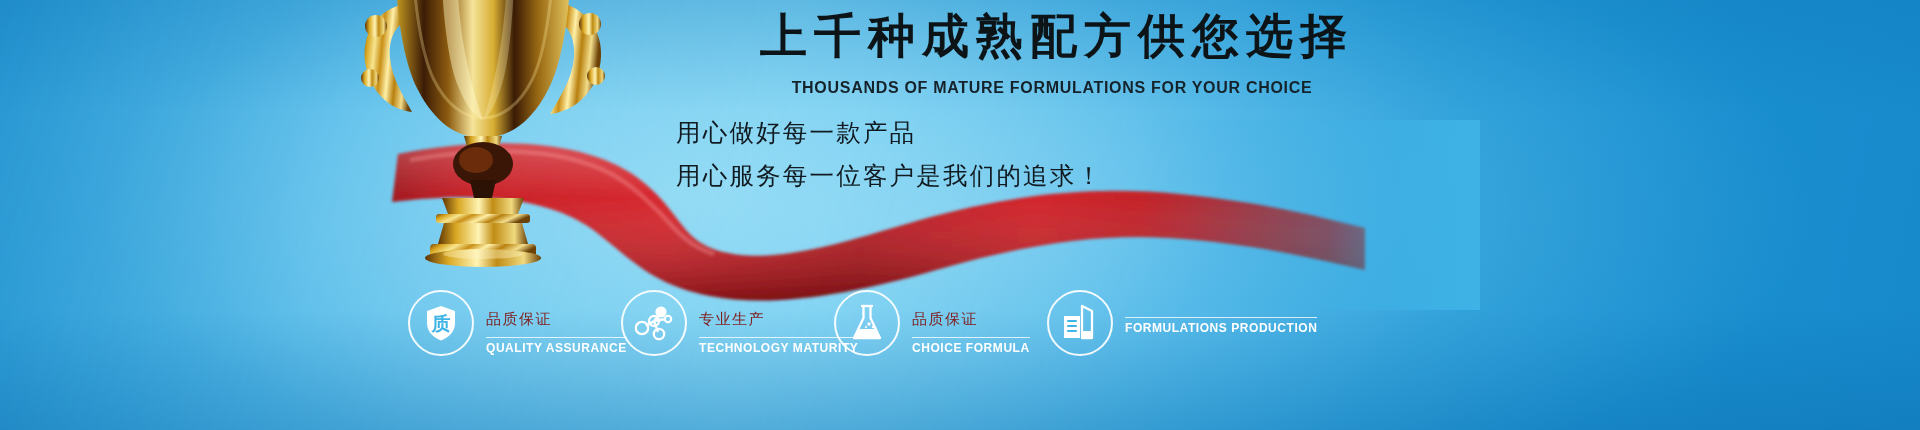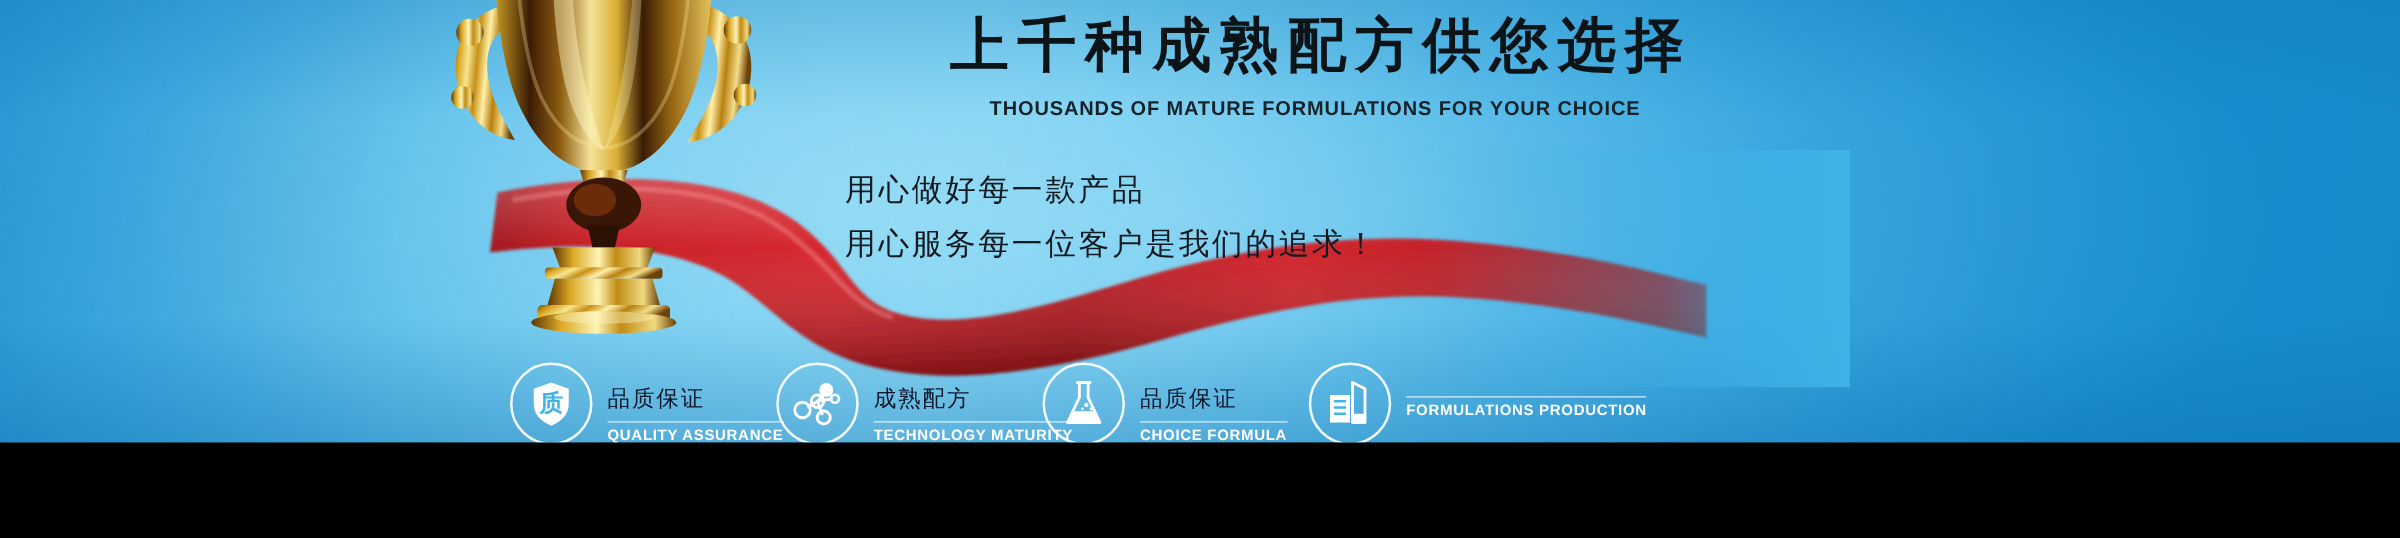--- a/index.html
+++ b/index.html
@@ -5,21 +5,21 @@
   html, body {
     margin: 0;
     padding: 0;
     background: #000;
   }
   * { box-sizing: border-box; }
 
   .banner {
     position: relative;
     width: 1920px;
-    height: 354px;
+    height: 430px;
     overflow: hidden;
     font-family: "Liberation Sans", "DejaVu Sans", sans-serif;
     background: #35b3e8;
   }
 
   
   .bg-base {
     position: absolute;
     inset: 0;
     background:
@@ -92,21 +92,21 @@
     margin: 11px 0 0 0;
     font-size: 16px;
     line-height: 22px;
     font-weight: 600;
     color: #16222a;
     letter-spacing: 0.7px;
     text-align: center;
     white-space: nowrap;
   }
   .tagline {
-    margin-top: 36px;
+    margin-top: 16px;
     padding-left: 4px;
   }
   .tagline p {
     margin: 0 0 8px 0;
     font-size: 24.5px;
     line-height: 35px;
     color: #101a20;
     letter-spacing: 2.2px;
     font-weight: 500;
     white-space: nowrap;
@@ -152,23 +152,23 @@
     text-align: center;
     font-size: 19px;
     font-weight: 700;
     color: #3fb4e6;
     line-height: 1;
     padding-top: 1px;
   }
 
   .feat-text { padding-top: 2px; }
   .feat-cn {
-    font-size: 18px;
+    font-size: 15px;
     line-height: 28px;
-    color: #0f172a;
+    color: #7f1d1d;
     letter-spacing: 1.5px;
     font-weight: 500;
     white-space: nowrap;
     margin-top: 12px;
   }
   .feat-rule {
     height: 1px;
     background: rgba(255,255,255,0.78);
     margin: 4px 0 3px 0;
     width: 100%;
@@ -347,21 +347,21 @@
             <line x1="21" y1="18" x2="25" y2="29"></line>
           </g>
           <circle cx="9" cy="25" r="6.2" fill="none" stroke="#ffffff" stroke-width="2.3"></circle>
           <circle cx="21" cy="18" r="5.0" fill="none" stroke="#ffffff" stroke-width="2.3"></circle>
           <circle cx="28" cy="9" r="5.6" fill="#ffffff"></circle>
           <circle cx="35" cy="16" r="3.2" fill="none" stroke="#ffffff" stroke-width="2.1"></circle>
           <circle cx="26" cy="31" r="5.2" fill="none" stroke="#ffffff" stroke-width="2.3"></circle>
         </svg>
       </div>
       <div class="feat-text">
-        <div class="feat-cn">成熟配方</div>
+        <div class="feat-cn">专业生产</div>
         <div class="feat-rule"></div>
         <div class="feat-en">TECHNOLOGY MATURITY</div>
       </div>
     </div>
 
     <div class="feature">
       <div class="feat-icon">
         <svg width="40" height="42" viewBox="0 0 40 42" aria-hidden="true">
           <g stroke="#ffffff" stroke-width="2.3" fill="none" stroke-linejoin="round">
             <path d="M14 4 H26"></path>

